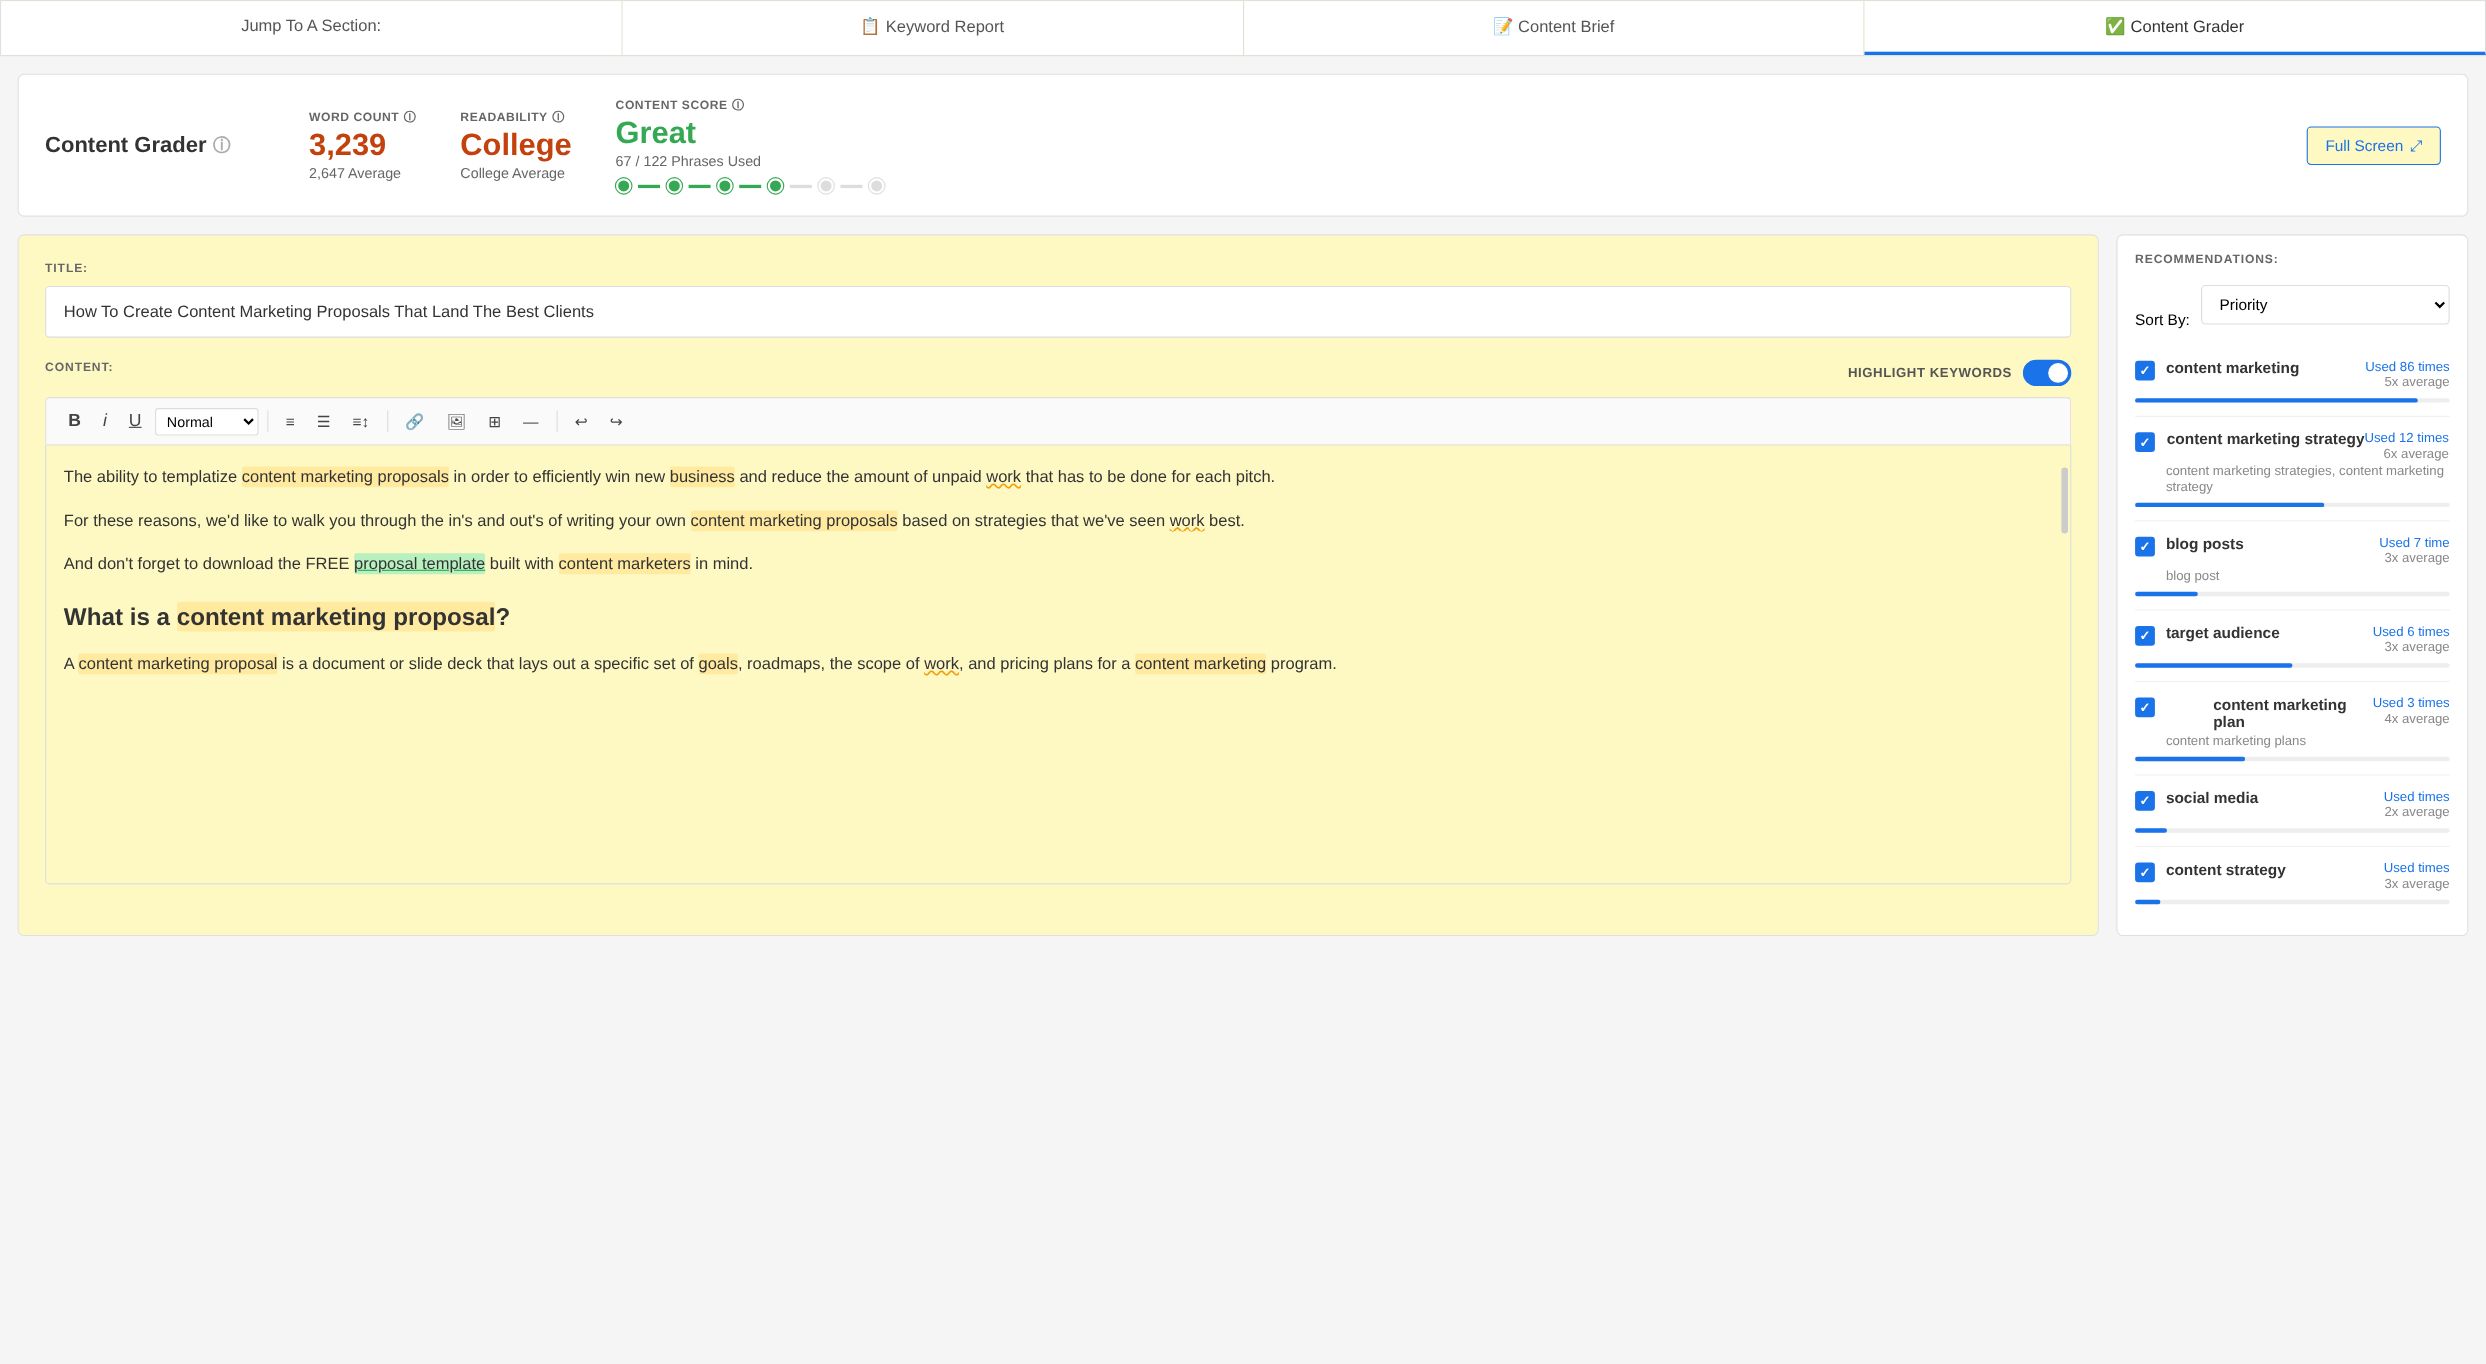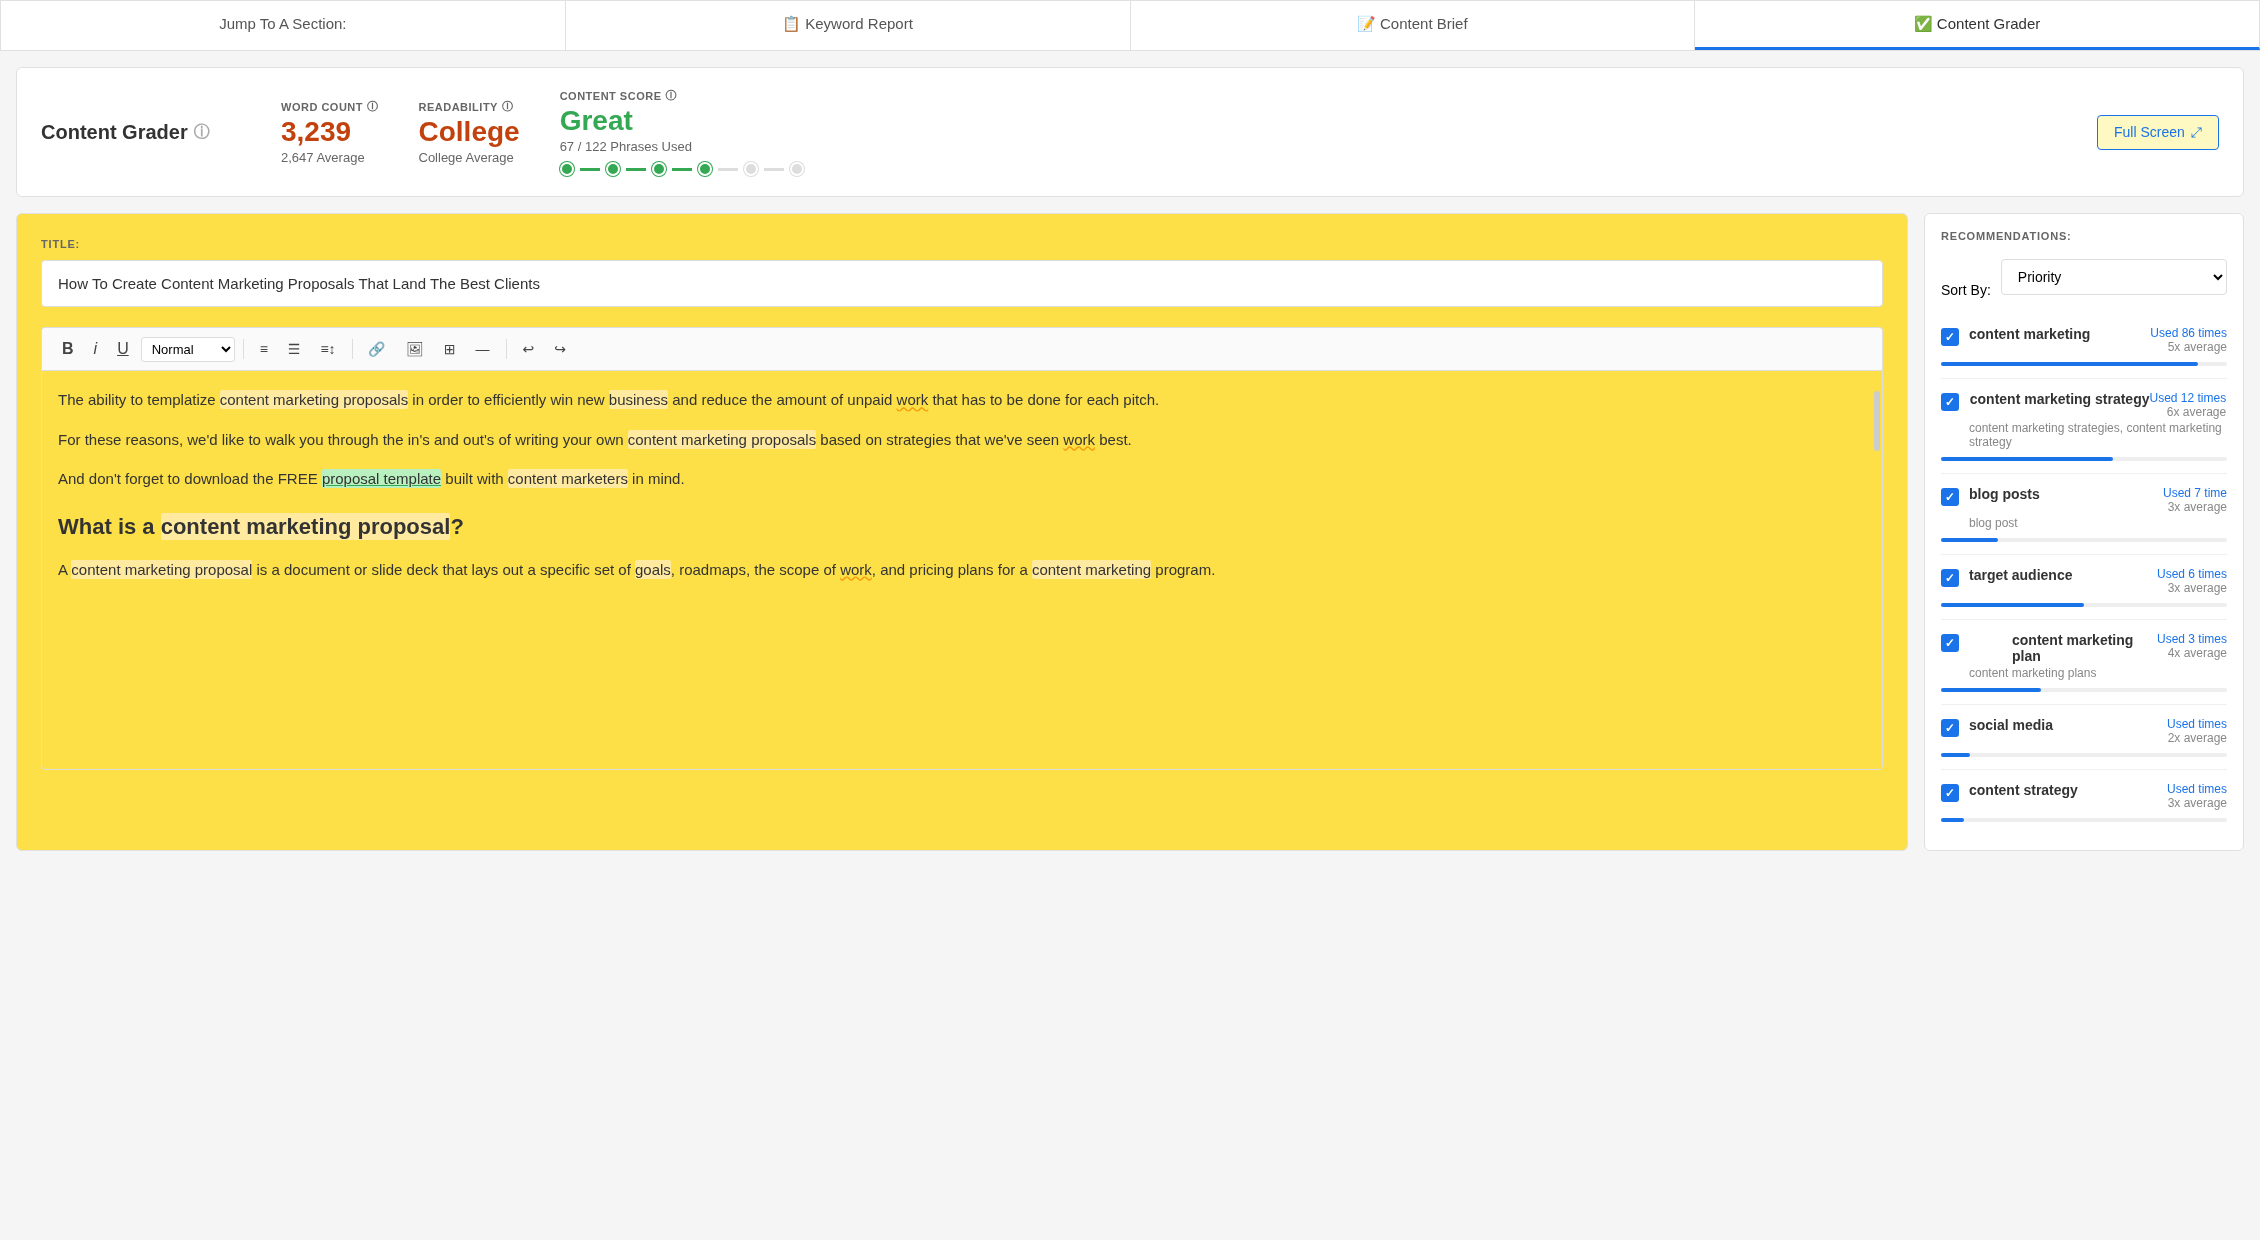--- a/index.html
+++ b/index.html
@@ -69,21 +69,21 @@
     }
 
     
     .main-area {
       display: flex;
       margin: 0 16px 16px;
       gap: 16px;
     }
     .editor-panel {
       flex: 1;
-      background: #fde047;
+      background: #fef9c3;
       border: 1px solid #e0e0e0;
       border-radius: 6px;
       padding: 24px;
       min-height: 600px;
     }
     .section-label {
       font-size: 11px;
       font-weight: 700;
       color: #666;
       letter-spacing: 0.8px;
@@ -309,20 +309,27 @@
     <span>⤢</span>
   </button>
 </div>
 
 <div class="main-area">
 
   <div class="editor-panel">
     <div class="section-label">TITLE:</div>
     <input class="title-input" value="How To Create Content Marketing Proposals That Land The Best Clients" style="">
 
+    <div class="content-header">
+      <div class="section-label">CONTENT:</div>
+      <div class="highlight-toggle">
+        <span>HIGHLIGHT KEYWORDS</span>
+        <div class="toggle-switch"></div>
+      </div>
+    </div>
 
     
     <div class="toolbar">
       <button class="toolbar-btn bold">B</button>
       <button class="toolbar-btn italic">i</button>
       <button class="toolbar-btn underline">U</button>
       <select class="toolbar-select">
         <option>Normal</option>
         <option>Heading 1</option>
         <option>Heading 2</option>

